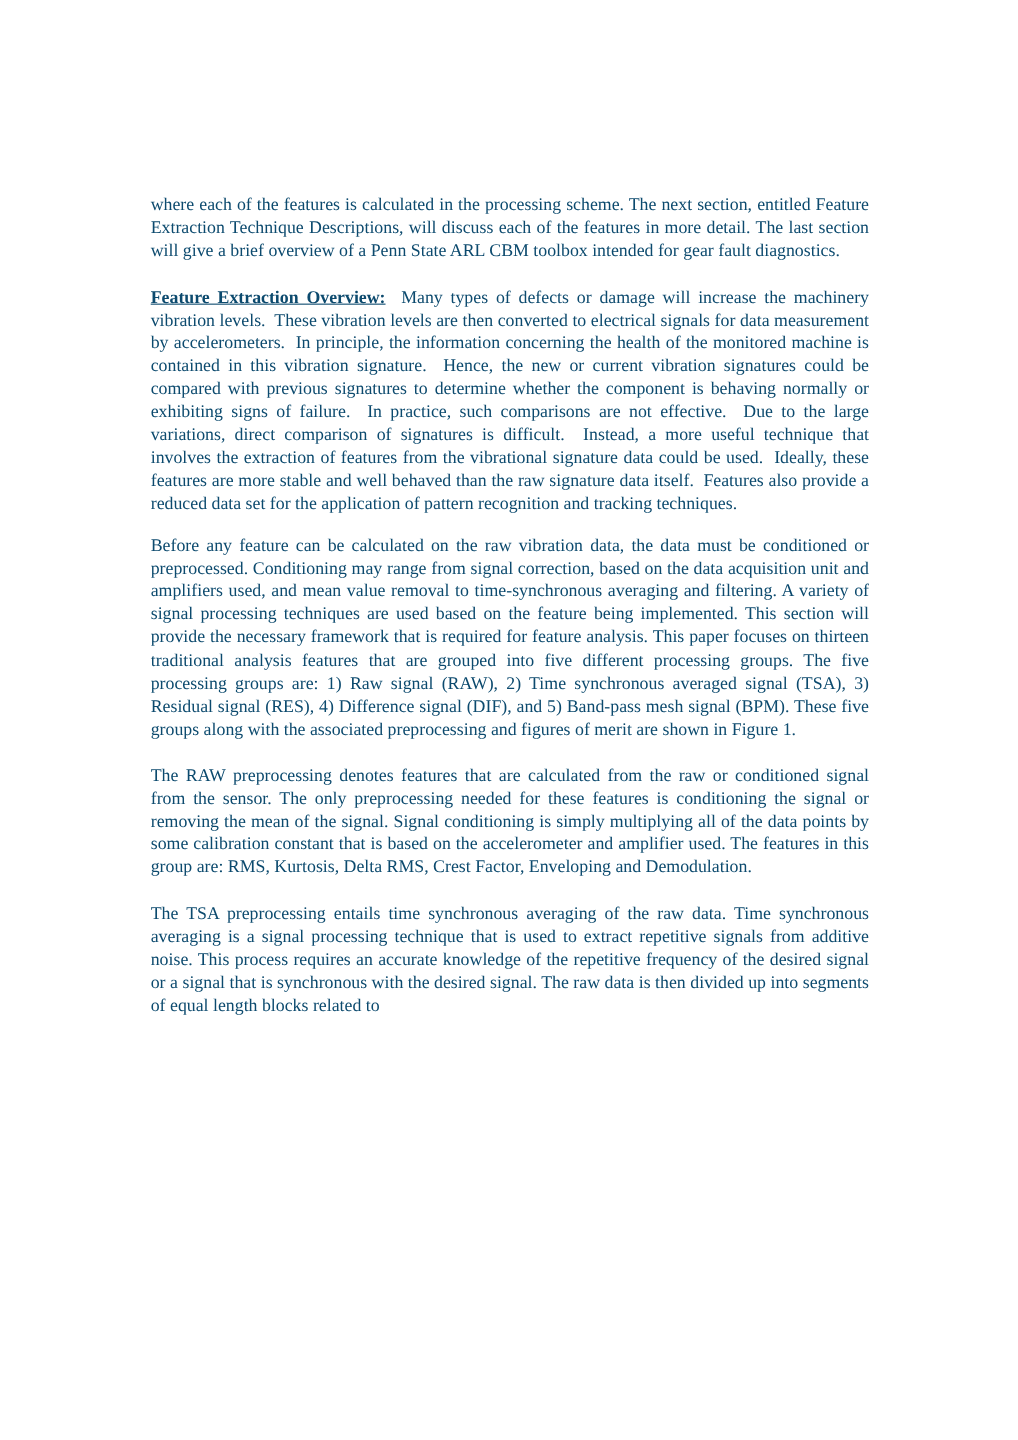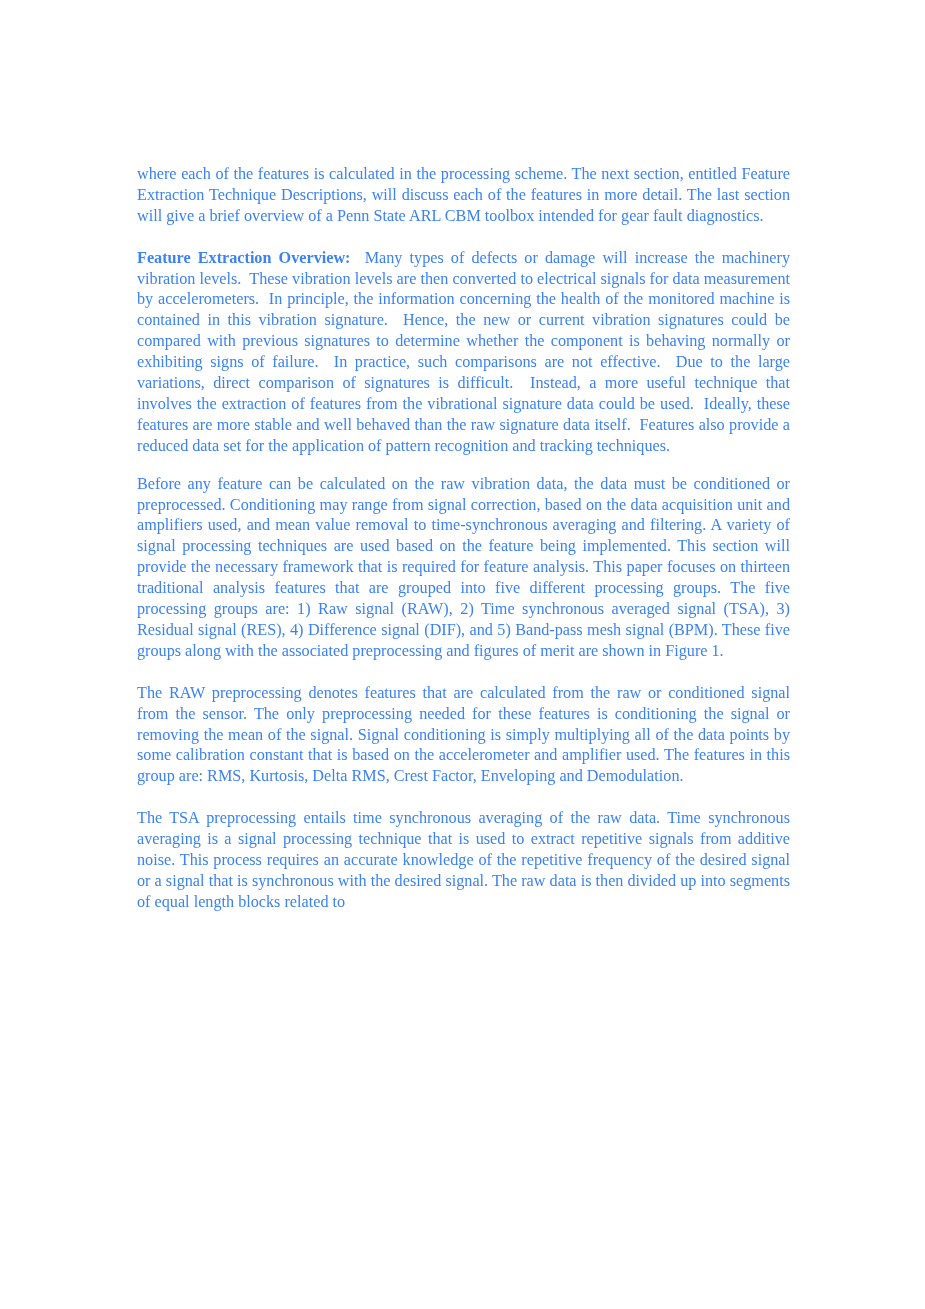--- a/index.html
+++ b/index.html
@@ -1,34 +1,35 @@
 <!DOCTYPE html>
 <html><head>
 <meta charset="utf-8">
 <style>
   html, body { margin: 0; padding: 0; background: #ffffff; }
   body { width: 925px; height: 1309px; position: relative; overflow: hidden; }
   .page {
     position: absolute;
     left: 137px;
-    top: 164px;
+    top: 176px;
     width: 653px;
     font-family: "Liberation Serif", serif;
     font-size: 16.2px;
     line-height: 20.9px;
-    color: #3b82f6;
+    color: #0c4a6e;
   }
   .para {
     margin: 0;
     text-align: justify;
   }
   .gap { height: 20.9px; }
   .gap-small { height: 17px; }
   .heading {
     font-weight: bold;
+    text-decoration: underline;
   }
 </style>
 </head>
 <body>
 
 <div class="page">
   <p class="para">
     <span>where each of the features is calculated in the processing scheme.  The next section, entitled Feature Extraction Technique Descriptions, will discuss each of the features in more detail.  The last section will give a brief overview of a Penn State ARL CBM toolbox intended for gear fault diagnostics.</span>
   </p>
   <div class="gap"></div>

